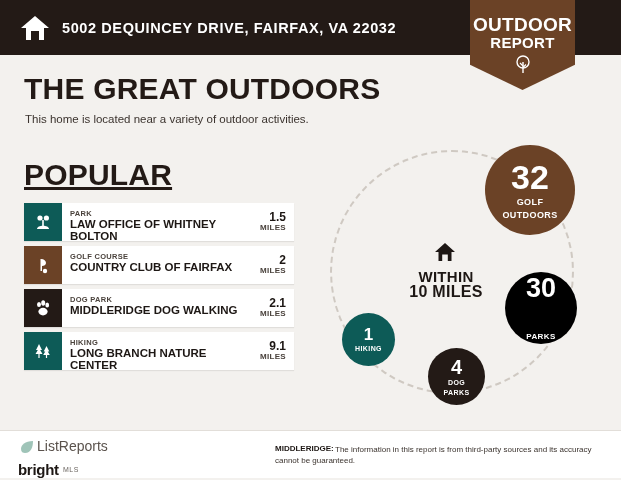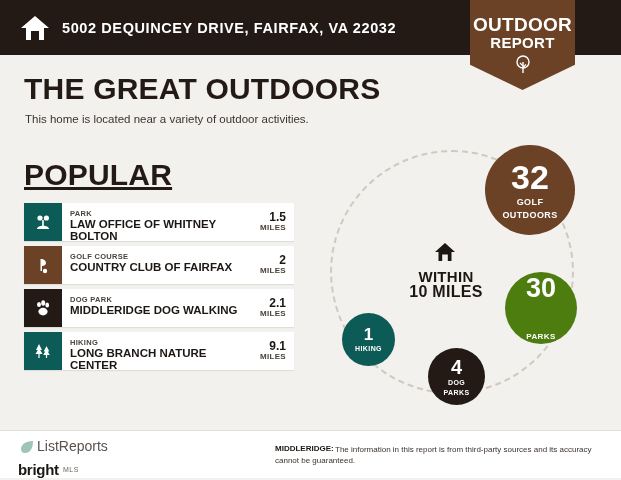--- a/index.html
+++ b/index.html
@@ -97,21 +97,21 @@
   .circ{
     position:absolute;border-radius:50%;
     display:flex;flex-direction:column;align-items:center;justify-content:center;
     color:#ffffff;text-align:center;
   }
   .circ .n{font-weight:bold;line-height:1;}
   .circ .l{font-weight:bold;letter-spacing:.4px;line-height:1.05;}
   #c-golf{left:485px;top:145px;width:90px;height:90px;background:#6b4226;}
   #c-golf .n{font-size:34px;}
   #c-golf .l{font-size:9px;margin-top:4px;text-align:center;}
-  #c-parks{left:505px;top:272px;width:72px;height:72px;background:#4d7c0f;gap:28px;}
+  #c-parks{left:505px;top:272px;width:72px;height:72px;background:#000000;gap:28px;}
   #c-parks .n{font-size:27px;}
   #c-parks .l{font-size:8px;margin-top:3px;}
   #c-dog{left:428px;top:348px;width:57px;height:57px;background:#231a16;}
   #c-dog .n{font-size:20px;}
   #c-dog .l{font-size:7px;margin-top:2px;}
   #c-hike{left:342px;top:313px;width:53px;height:53px;background:#0d5b57;}
   #c-hike .n{font-size:17px;}
   #c-hike .l{font-size:7px;margin-top:2px;}
   .center-home{
     position:absolute;left:434px;top:242px;width:22px;height:20px;

